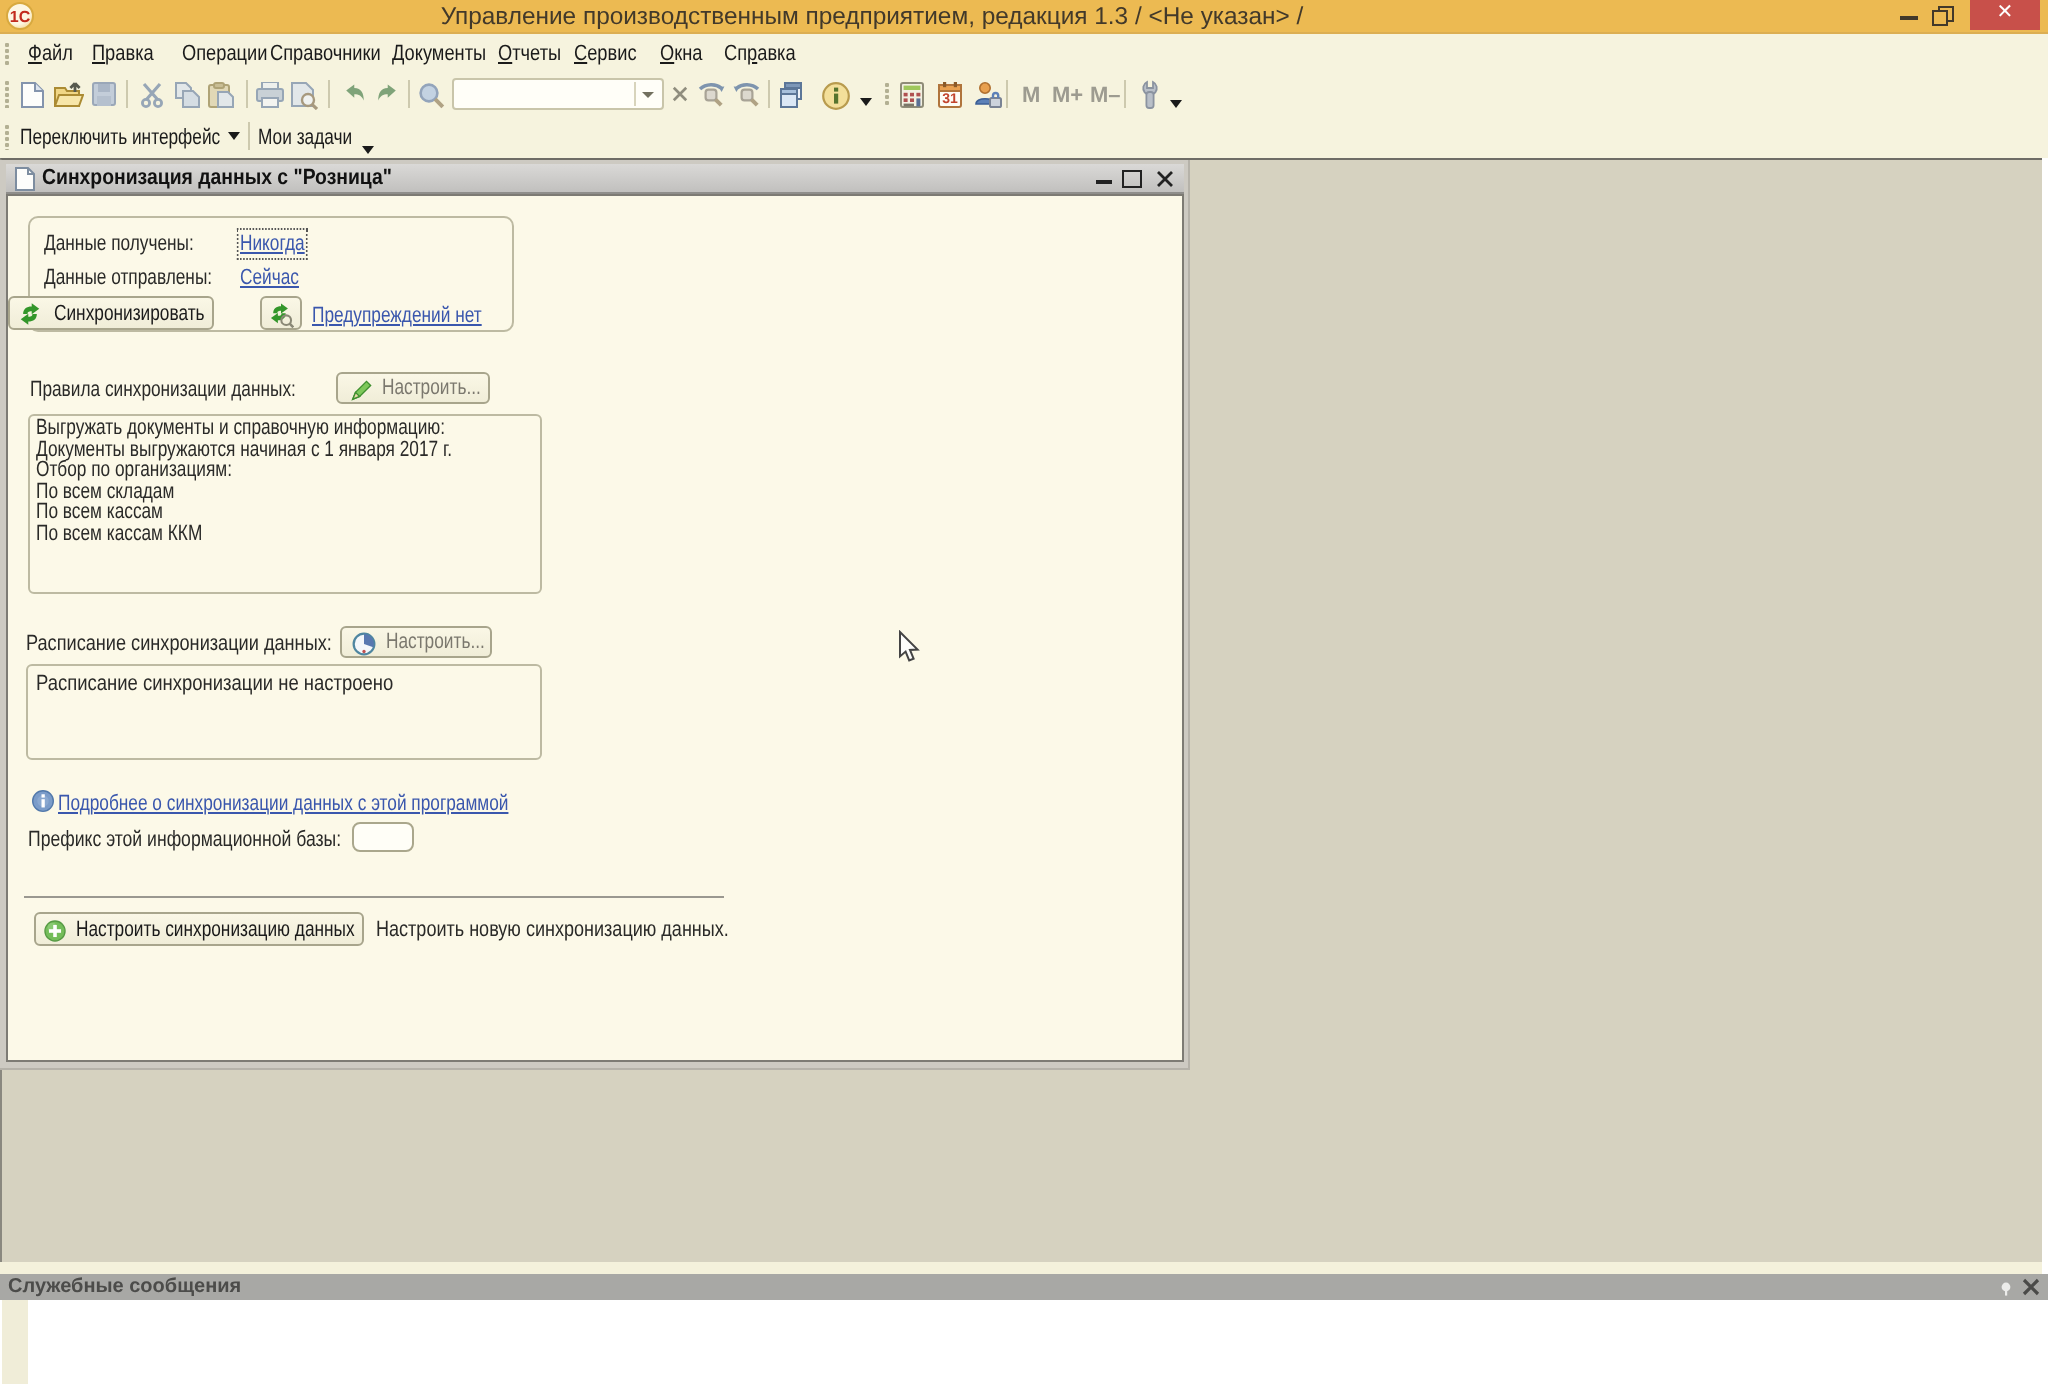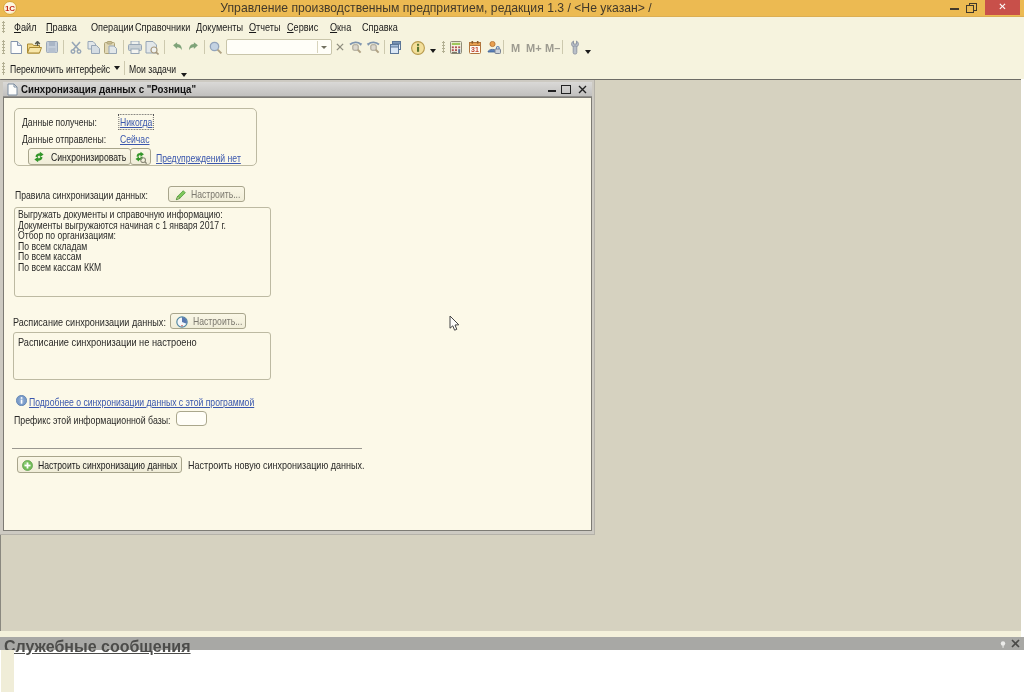--- a/index.html
+++ b/index.html
@@ -35,21 +35,21 @@
 #tb2-text1 { position:absolute; left:10px; top:63px; font-size:11px; color:#1a1a1a; }
 #tb2-text2 { position:absolute; left:129px; top:63px; font-size:11px; color:#1a1a1a; }
 .darr { position:absolute; width:0; height:0; border-left:3.5px solid transparent;
   border-right:3.5px solid transparent; border-top:4px solid #1a1a1a; }
 
 
 #mdi { left:0; top:79px; width:1021px; height:552px; background:#d6d2c0;
   border-top:1px solid #6e6c66; border-left:1px solid #8a887f; }
 #strip-cream { left:0; top:631px; width:1021px; height:6px; background:#f4f1db; }
 #msgbar { left:0; top:637px; width:1024px; height:13px; background:#a8a8a5; }
-#msgbar-text { left:4px; top:638px; font-size:16px; color:#4c4c4a; font-weight:bold;text-decoration:underline; }
+#msgbar-text { left:4px; top:638px; font-size:10px; color:#4c4c4a; font-weight:bold; }
 #msg-left-strip { left:1px; top:650px; width:13px; height:42px; background:#f0edd8; }
 
 
 #win-frame { left:0; top:80px; width:595px; height:455px; background:#cdcac2;
   border-right:1px solid #b5b2a9; border-bottom:1px solid #b5b2a9; }
 #win-titlebar { left:3px; top:82px; width:589px; height:15px;
   background:linear-gradient(#dad9d7,#c1c0be); border-bottom:1px solid #8f8e8b; }
 #win-contentbg { left:3px; top:97px; width:589px; height:434px; background:#fcf9e8;
   border:1px solid #7d7b74; }
 #win { left:4px; top:82px; width:590px; height:510px; }
@@ -273,21 +273,21 @@
       </svg>
   </div>
   <div class="abs" id="win-contentbg"></div>
   <div class="abs" id="win">
 
     <div class="box" style="left:10px; top:26px; width:243px; height:58px; border-radius:5px;"></div>
     <div class="lbl cnd" style="left:18px; top:34px;">Данные получены:</div>
     <div class="link cnd" style="left:116px; top:34px; outline:1px dotted #555; outline-offset:1px;">Никогда</div>
     <div class="lbl cnd" style="left:18px; top:51px;">Данные отправлены:</div>
     <div class="link cnd" style="left:116px; top:51px;">Сейчас</div>
-    <div class="btn" style="left:24px; top:66px; width:103px; height:17px;">
+    <div class="btn" style="left:0; top:66px; width:103px; height:17px;">
       <svg style="position:absolute;left:4px;top:2px" width="12" height="12" viewBox="0 0 14 14">
         <path d="M3 7 C3 4 5 2.6 8 2.6 L8 0.8 L12.4 4 L8 7.2 L8 5.4 C6 5.4 5.6 6 5.6 7 Z" fill="#33962a"></path>
         <path d="M11 7 C11 10 9 11.4 6 11.4 L6 13.2 L1.6 10 L6 6.8 L6 8.6 C8 8.6 8.4 8 8.4 7 Z" fill="#33962a"></path>
       </svg>
       <span class="cnd" style="position:absolute; left:22px; top:2px;">Синхронизировать</span>
     </div>
     <div class="btn" style="left:126px; top:66px; width:21px; height:17px;">
       <svg style="position:absolute;left:3px;top:2px" width="13" height="13" viewBox="0 0 15 15">
         <path d="M3 6.5 C3 3.7 4.8 2.4 7.5 2.4 L7.5 0.8 L11.5 3.7 L7.5 6.6 L7.5 5 C5.7 5 5.4 5.6 5.4 6.5 Z" fill="#33962a"></path>
         <path d="M10.2 6.5 C10.2 9.3 8.4 10.6 5.7 10.6 L5.7 12.2 L1.7 9.3 L5.7 6.4 L5.7 8 C7.5 8 7.8 7.4 7.8 6.5 Z" fill="#33962a"></path>

